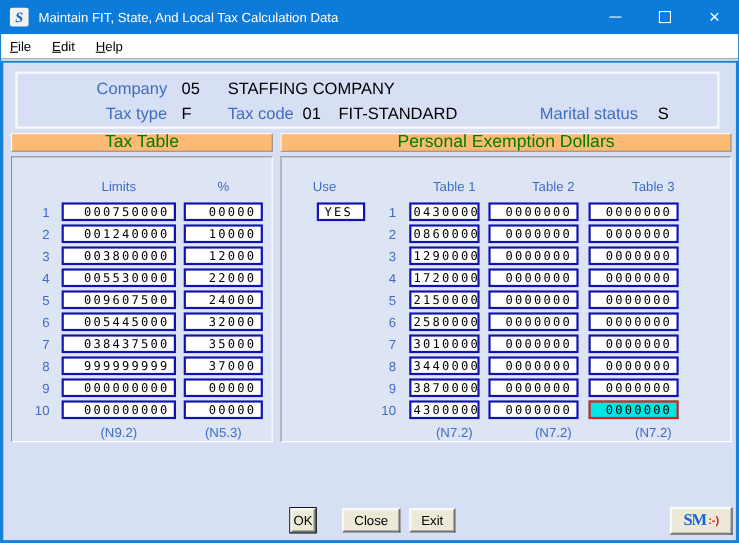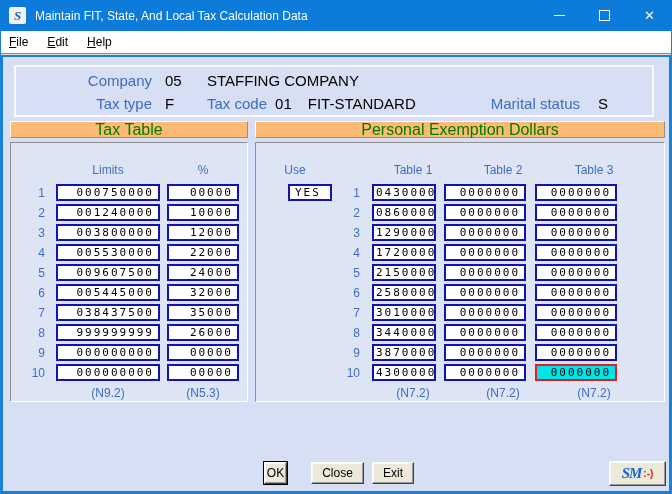--- a/index.html
+++ b/index.html
@@ -82,21 +82,21 @@
     border:1px solid;border-color:#ffffff #404040 #404040 #ffffff;
     box-shadow:inset -1px -1px 0 #9a9a9a, inset 1px 1px 0 #f8f8f8;}
   .btn-ok{left:261px;width:23px;box-shadow:0 0 0 1px #000, inset -1px -1px 0 #9a9a9a, inset 1px 1px 0 #f8f8f8;}
   .btn-close{left:308px;width:53px;}
   .btn-exit{left:369px;width:42px;}
 
   .logo-btn{position:absolute;left:606px;top:404px;width:57px;height:25px;background:#ece9d8;
     box-sizing:border-box;border:1px solid;border-color:#ffffff #404040 #404040 #ffffff;
     box-shadow:inset -1px -1px 0 #9a9a9a, inset 1px 1px 0 #f8f8f8;
     display:flex;align-items:center;justify-content:center;}
-  .logo-sm{color:#1565d8;font-family:"Liberation Serif",serif;font-style:italic;font-weight:bold;
+  .logo-sm{color:#1565d8;font-family:"Liberation Serif",serif;font-weight:bold;
     font-size:15px;letter-spacing:-1px;}
   .logo-smiley{color:#d42020;font-size:10px;font-weight:bold;margin-left:2px;}
 </style>
 </head>
 <body>
 
 <div class="titlebar">
   <div class="app-icon">S</div>
   <div class="title-text">Maintain FIT, State, And Local Tax Calculation Data</div>
   <div class="win-controls">
@@ -180,21 +180,21 @@
 
   <div class="t-row ln">
     <span class="t-num">7</span>
     <div class="field f-limit">038437500</div>
     <div class="field f-pct">35000</div>
   </div>
 
   <div class="t-row ln">
     <span class="t-num">8</span>
     <div class="field f-limit">999999999</div>
-    <div class="field f-pct">26000</div>
+    <div class="field f-pct">37000</div>
   </div>
 
   <div class="t-row ln">
     <span class="t-num">9</span>
     <div class="field f-limit">000000000</div>
     <div class="field f-pct">00000</div>
   </div>
 
   <div class="t-row ln">
     <span class="t-num">10</span>

